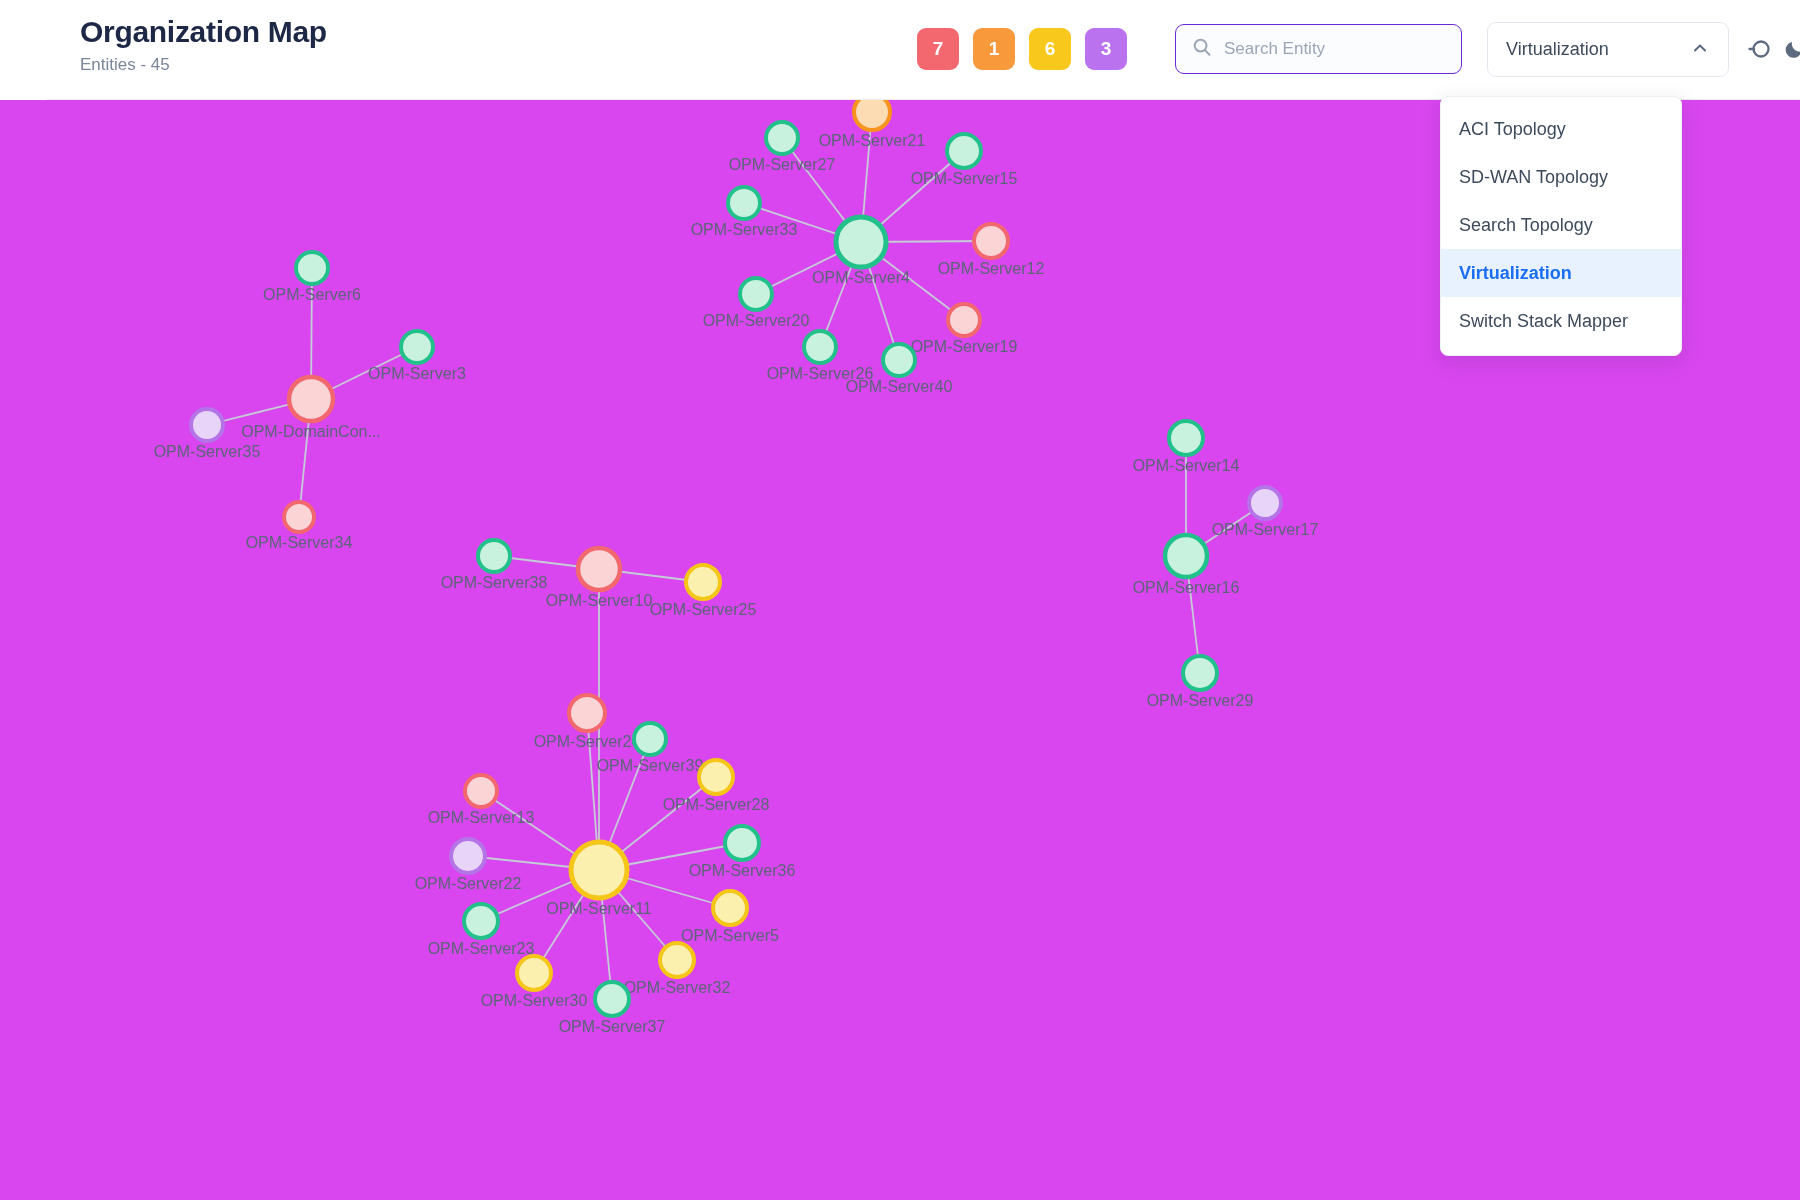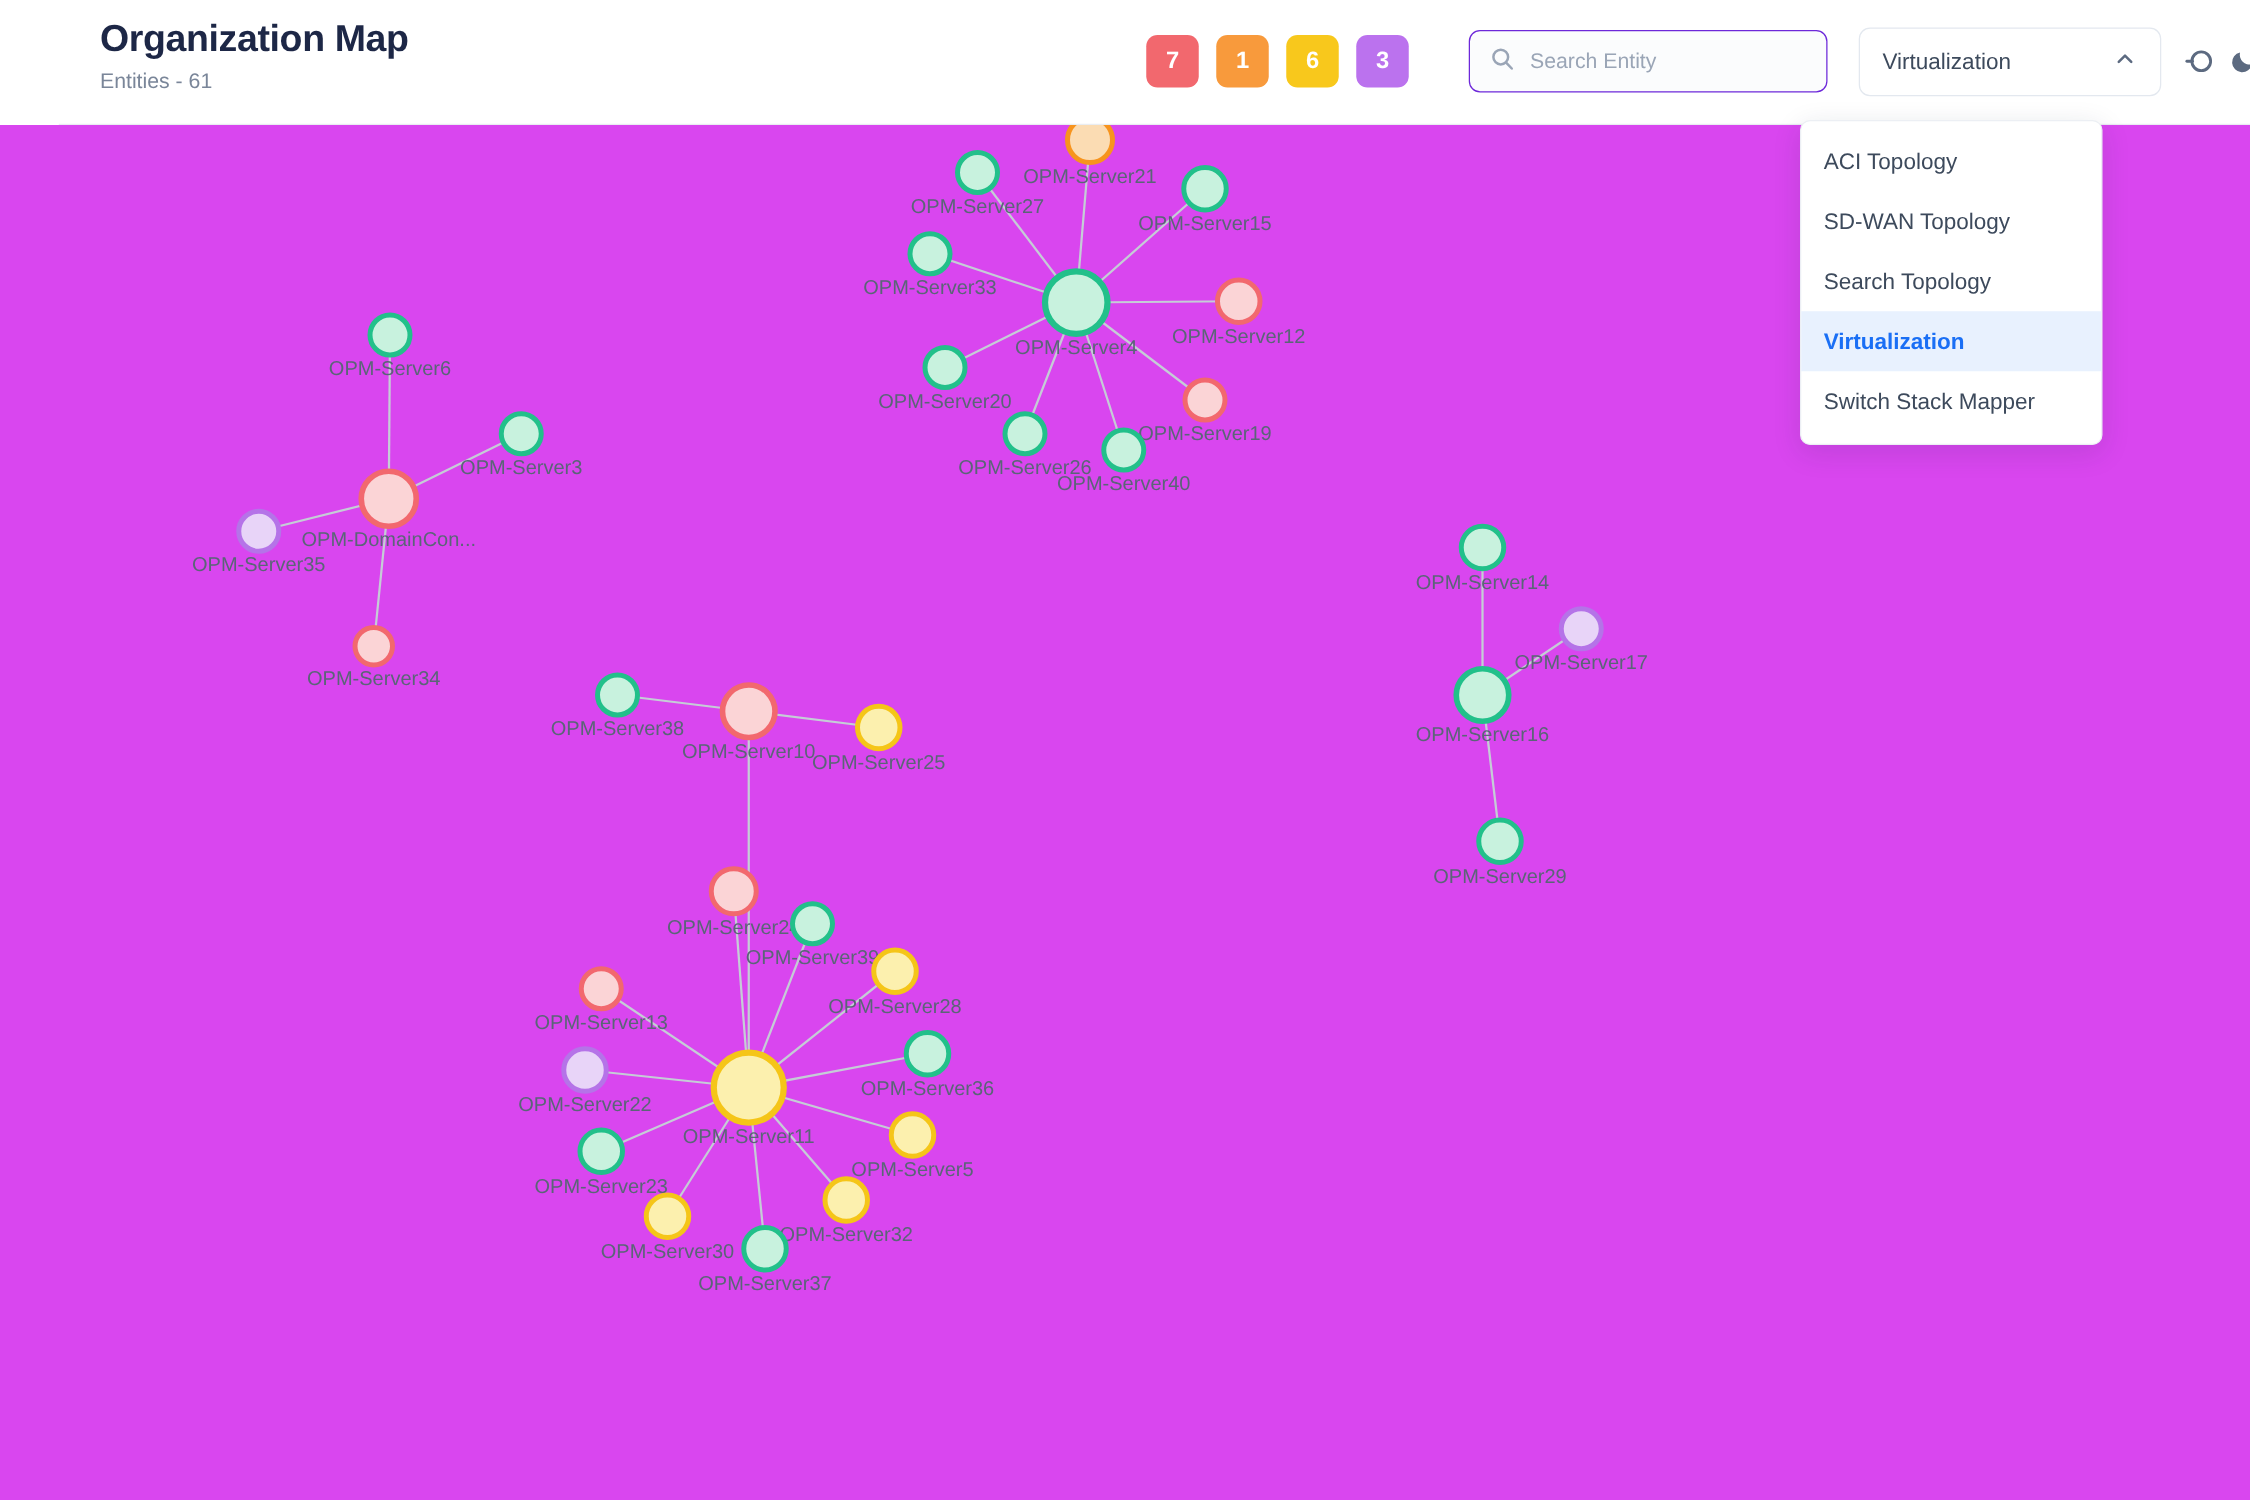--- a/index.html
+++ b/index.html
@@ -92,21 +92,21 @@
 
   .node-group { cursor: pointer; }
 </style>
 </head>
 <body>
 
 <div class="header">
 
   <div class="title-block">
     <div class="page-title">Organization Map</div>
-    <div class="page-subtitle">Entities - 61</div>
+    <div class="page-subtitle">Entities - 45</div>
   </div>
 
   <div class="badges" id="badges">
       <div class="badge" style="background: rgb(242, 104, 110);">
         <span>7</span>
       </div>
       <div class="badge" style="background: rgb(248, 154, 60);">
         <span>1</span>
       </div>
       <div class="badge" style="background: rgb(248, 200, 28);">

